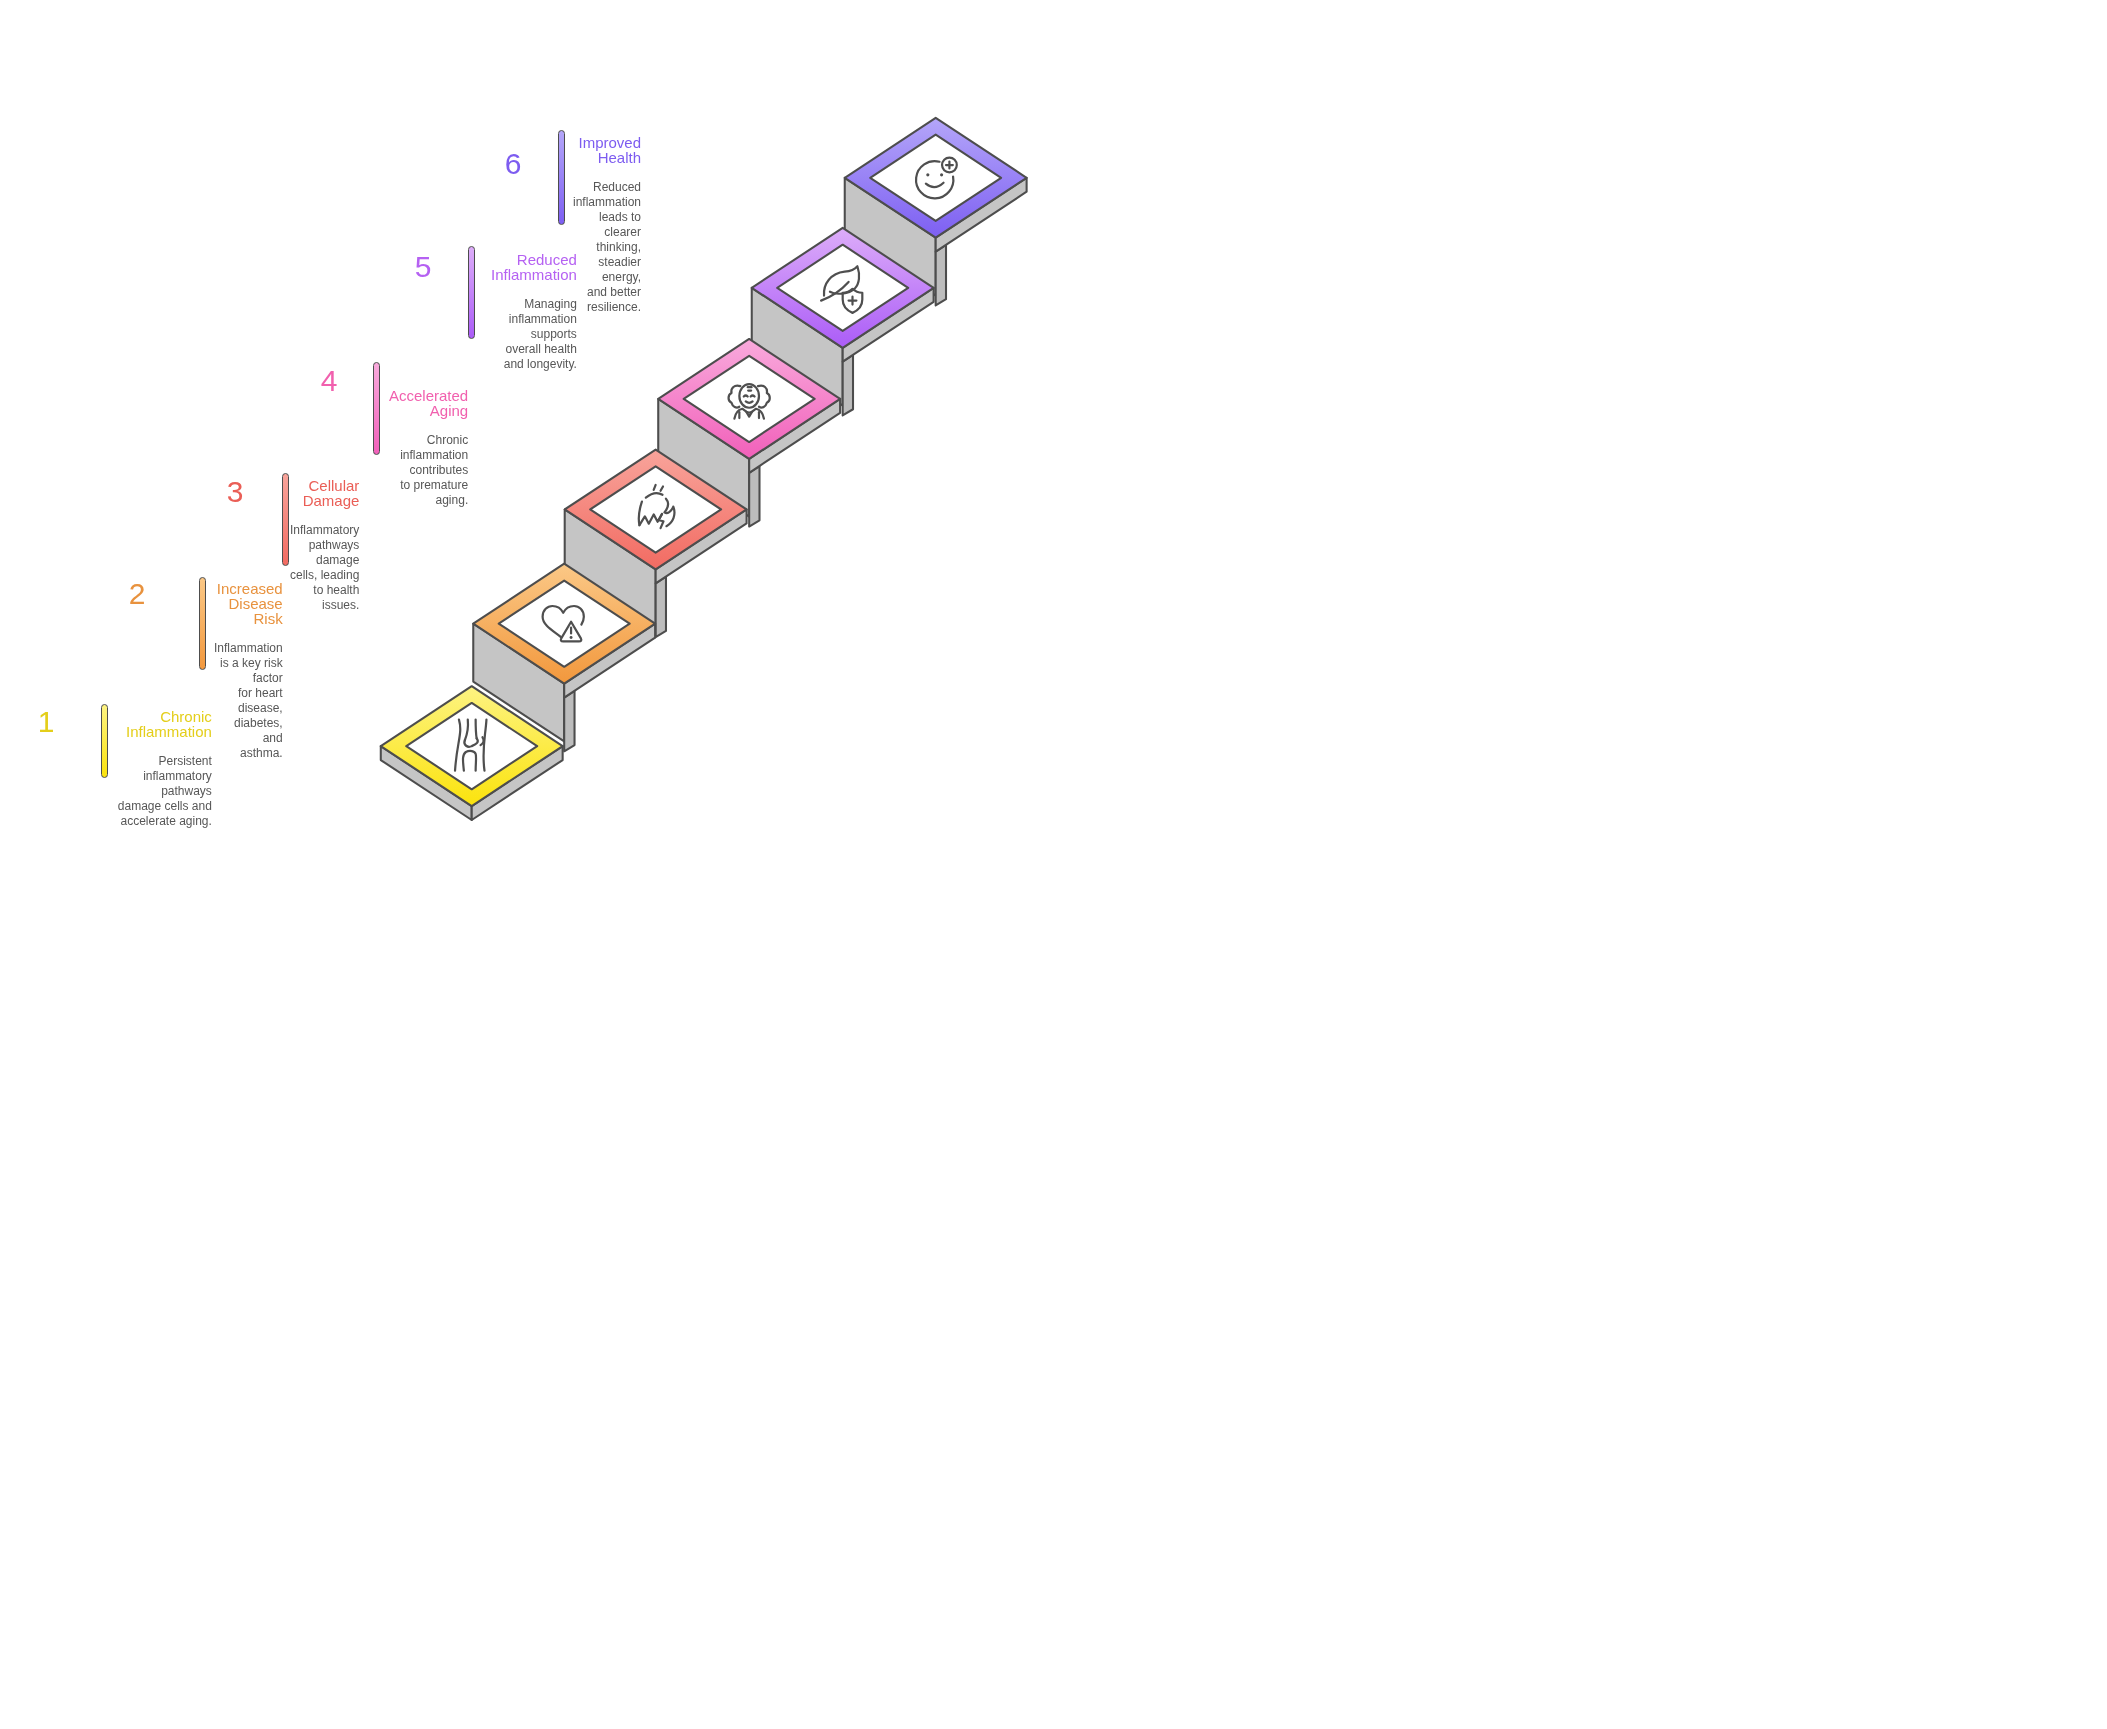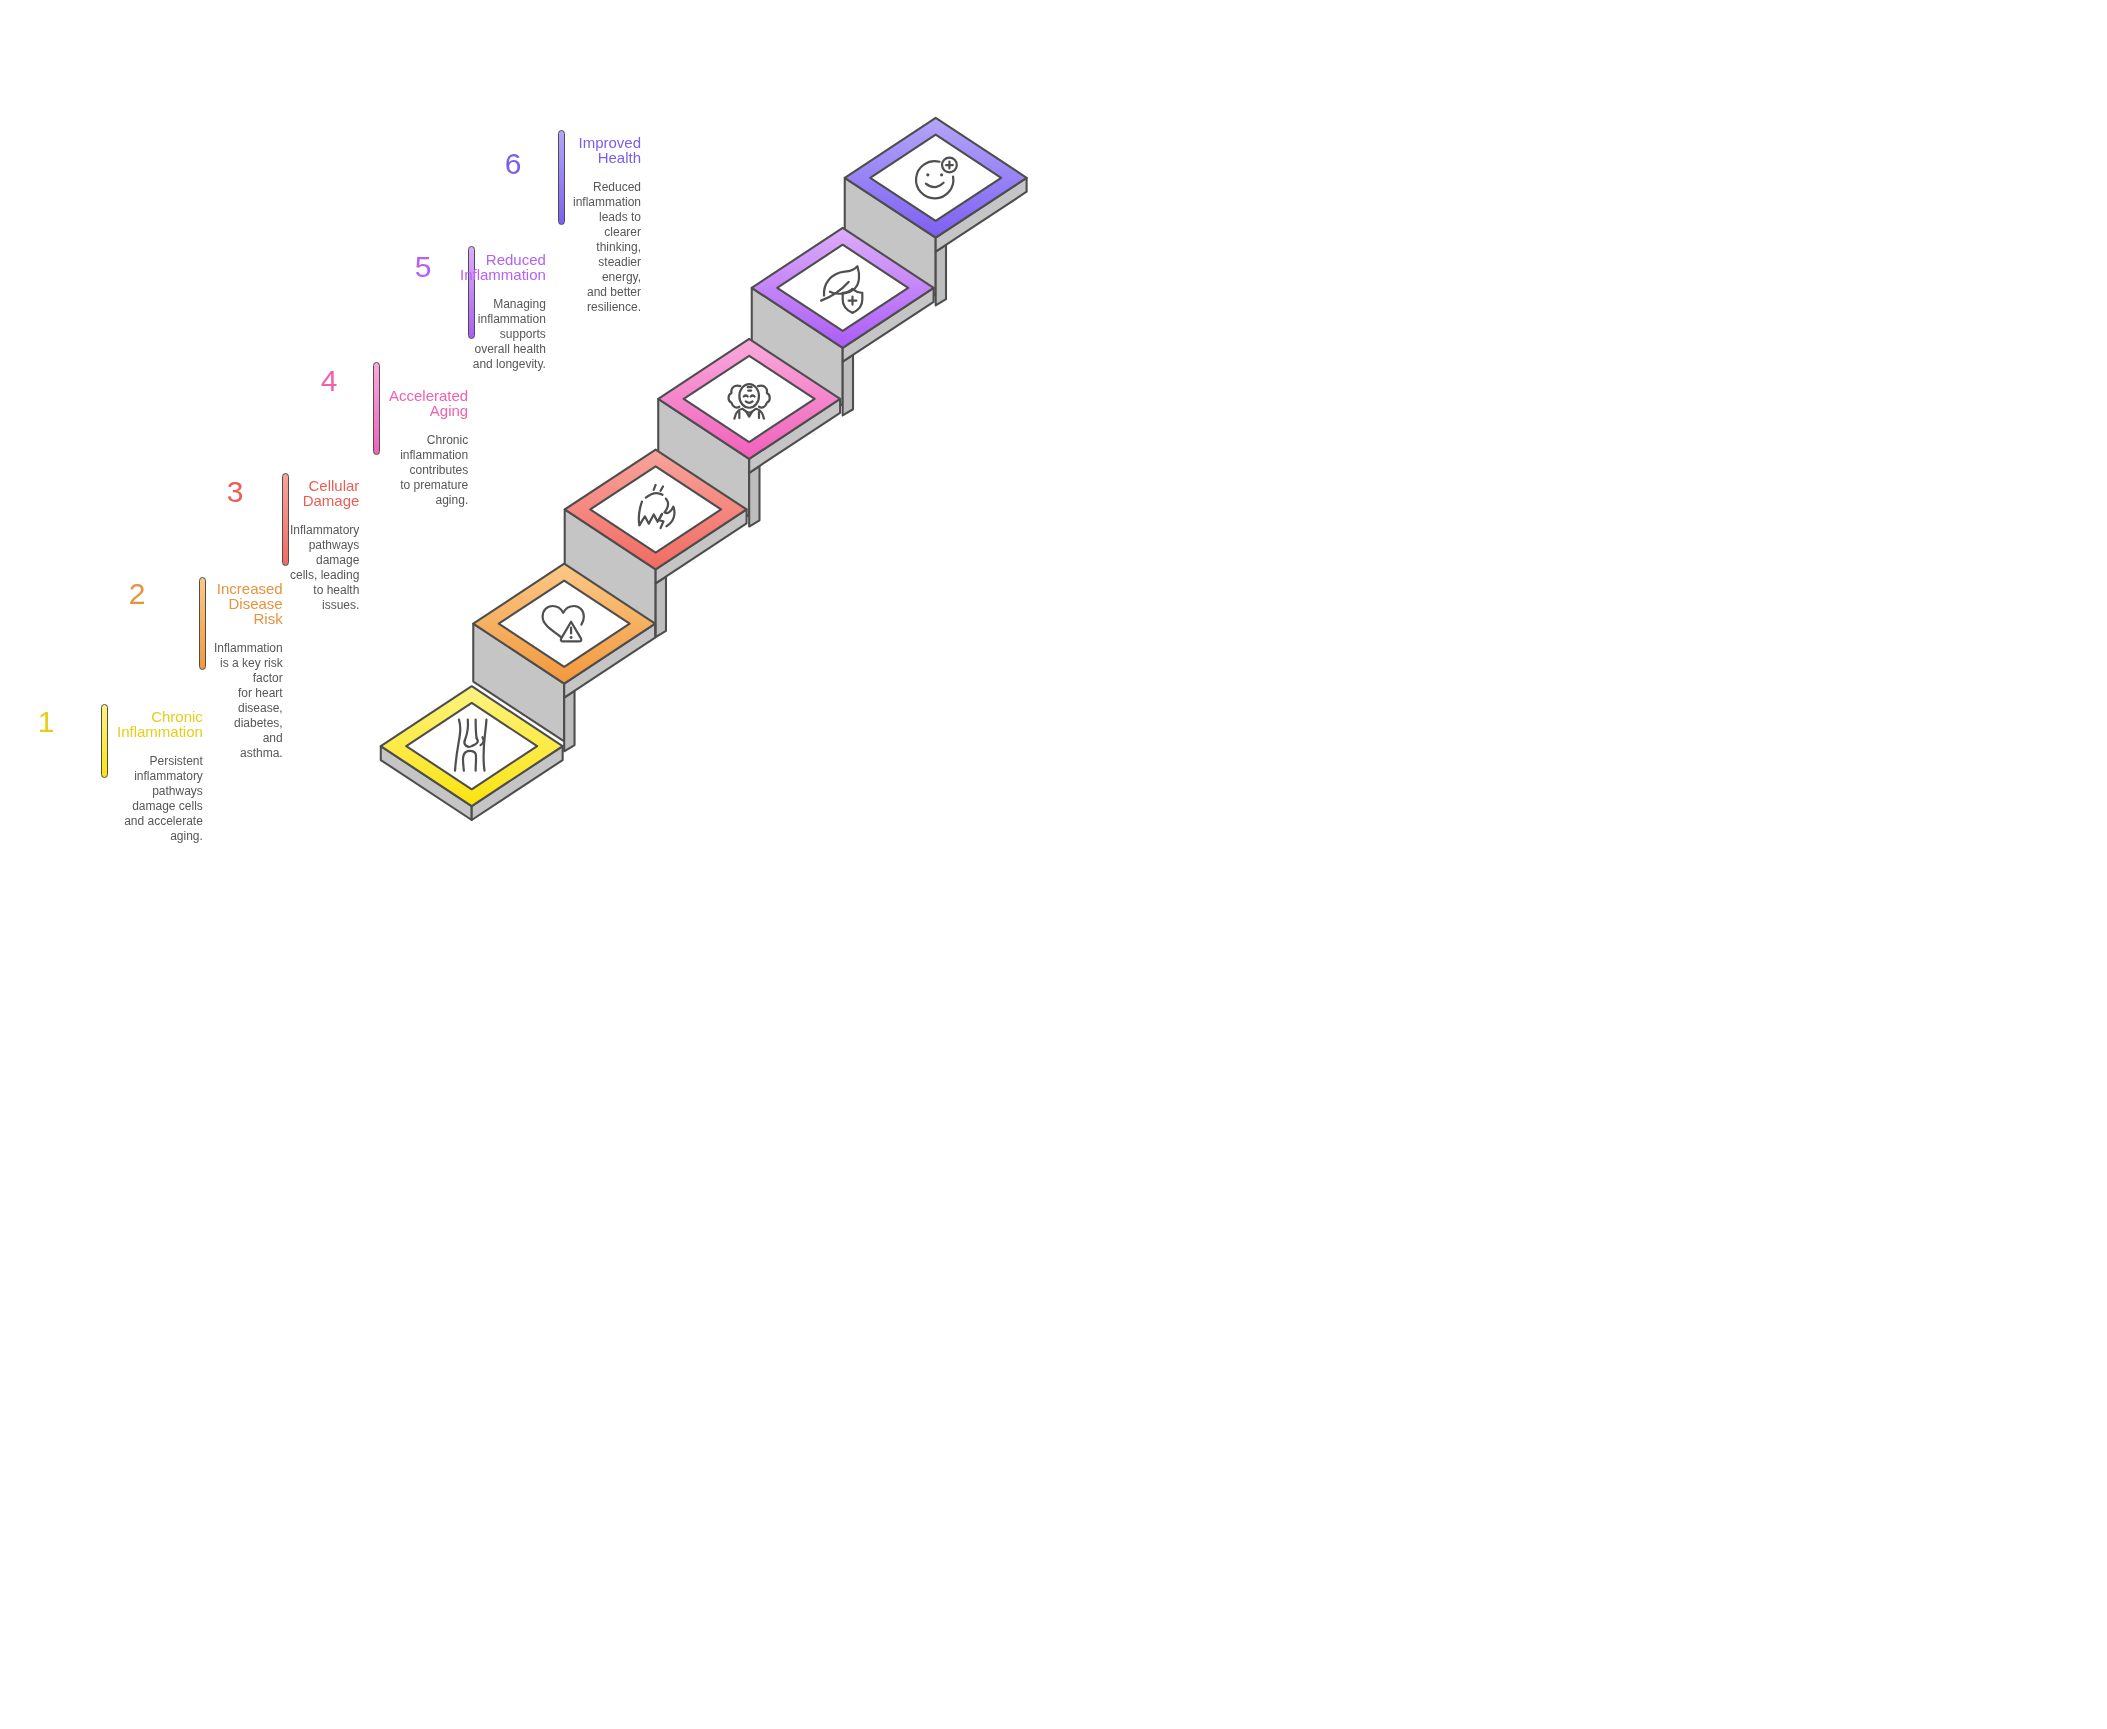--- a/index.html
+++ b/index.html
@@ -157,21 +157,21 @@
           <path d="M -16 50 C -18 30 -20 18 -12 12 C -4 8 6 10 8 16 C 10 22 8 34 8 50" fill="none" stroke="#4f4f4f" stroke-width="4.5" stroke-linecap="round" stroke-linejoin="round"></path>
           <path d="M 18 -2 C 24 -6 26 -12 22 -18" fill="none" stroke="#4f4f4f" stroke-width="4.5" stroke-linecap="round" stroke-linejoin="round"></path>
         </g>
       </g>
     </svg>
   <div id="blocks">
       <div class="step-block">
         <div class="step-num" style="left: 46px; top: 722px; color: rgb(228, 206, 26);">1</div>
         <div class="step-bar" style="left: 101px; top: 704px; height: 72px; background: linear-gradient(rgb(253, 243, 130), rgb(251, 227, 13));"></div>
         <div class="step-texts" style="left: 117px; top: 709px; position: absolute;">
-          <div class="step-title" style="color: rgb(228, 206, 26);">Chronic Inflammation</div>
+          <div class="step-title" style="color: rgb(228, 206, 26); margin-left: 9px;">Chronic Inflammation</div>
           <div class="step-desc">Persistent inflammatory pathways
 damage cells and accelerate aging.</div>
         </div>
       </div>
       <div class="step-block">
         <div class="step-num" style="left: 137px; top: 594px; color: rgb(232, 146, 62);">2</div>
         <div class="step-bar" style="left: 199px; top: 577px; height: 91px; background: linear-gradient(rgb(251, 200, 134), rgb(242, 152, 61));"></div>
         <div class="step-texts" style="left: 214px; top: 581px; position: absolute;">
           <div class="step-title" style="color: rgb(232, 146, 62);">Increased Disease Risk</div>
           <div class="step-desc">Inflammation is a key risk factor
@@ -193,21 +193,21 @@
         <div class="step-bar" style="left: 373px; top: 362px; height: 91px; background: linear-gradient(rgb(249, 170, 220), rgb(241, 96, 186));"></div>
         <div class="step-texts" style="left: 389px; top: 388px; position: absolute;">
           <div class="step-title" style="color: rgb(241, 96, 174);">Accelerated Aging</div>
           <div class="step-desc">Chronic inflammation contributes
 to premature aging.</div>
         </div>
       </div>
       <div class="step-block">
         <div class="step-num" style="left: 423px; top: 267px; color: rgb(181, 97, 242);">5</div>
         <div class="step-bar" style="left: 468px; top: 246px; height: 91px; background: linear-gradient(rgb(221, 173, 249), rgb(171, 92, 247));"></div>
-        <div class="step-texts" style="left: 460px; top: 252px; position: absolute;">
+        <div class="step-texts" style="left: 491px; top: 252px; position: absolute;">
           <div class="step-title" style="color: rgb(181, 97, 242);">Reduced Inflammation</div>
           <div class="step-desc">Managing inflammation supports
 overall health and longevity.</div>
         </div>
       </div>
       <div class="step-block">
         <div class="step-num" style="left: 513px; top: 164px; color: rgb(125, 92, 240);">6</div>
         <div class="step-bar" style="left: 558px; top: 130px; height: 93px; background: linear-gradient(rgb(180, 166, 249), rgb(125, 95, 242));"></div>
         <div class="step-texts" style="left: 573px; top: 135px; position: absolute;">
           <div class="step-title" style="color: rgb(125, 92, 240);">Improved Health</div>

